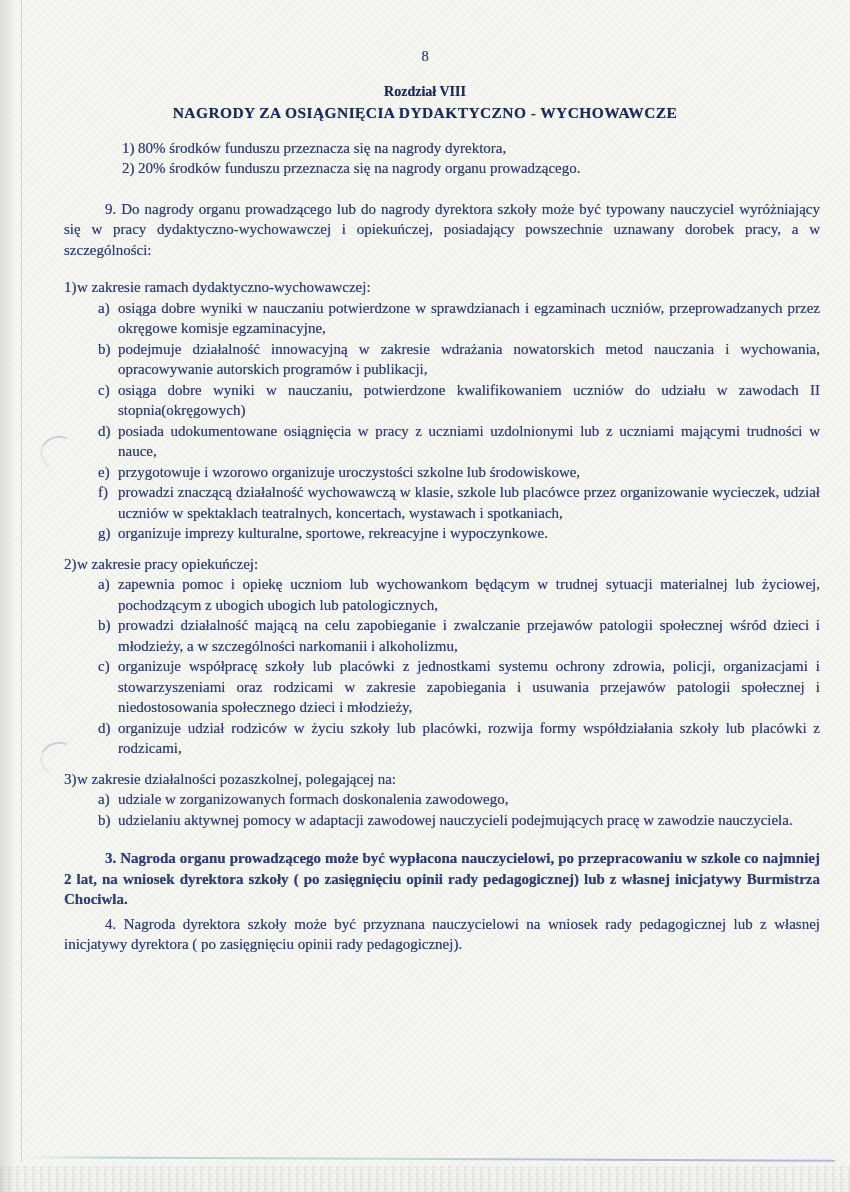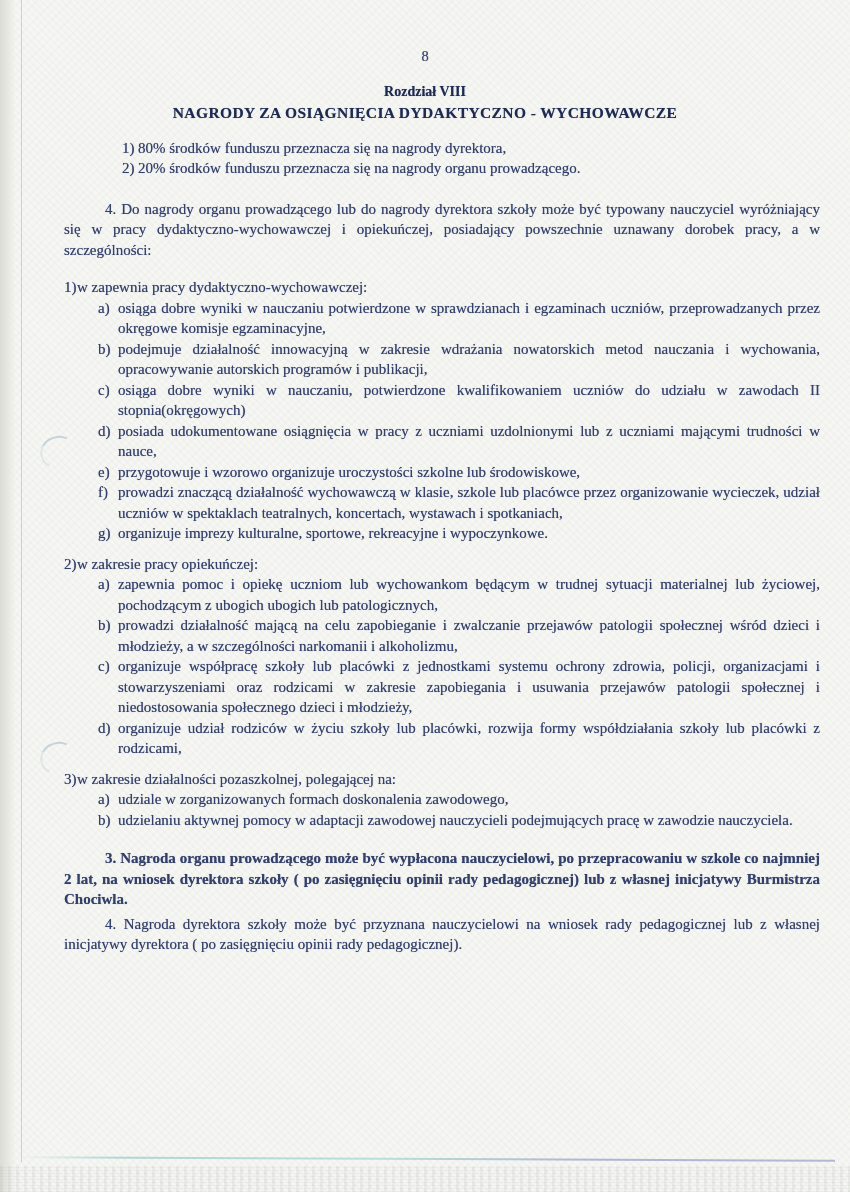--- a/index.html
+++ b/index.html
@@ -103,26 +103,26 @@
       <div class="fund-item">
         <span class="li-label">1)</span>
         <span class="li-text">80% środków funduszu przeznacza się na nagrody dyrektora,</span>
       </div>
       <div class="fund-item">
         <span class="li-label">2)</span>
         <span class="li-text">20% środków funduszu przeznacza się na nagrody organu prowadzącego.</span>
       </div>
     </div>
 
-    <p class="para p2">4. Do nagrody organu prowadzącego lub do nagrody dyrektora szkoły może być typowany nauczyciel wyróżniający się w pracy dydaktyczno-wychowawczej i opiekuńczej, posiadający powszechnie uznawany dorobek pracy, a w szczególności:</p>
+    <p class="para p2">9. Do nagrody organu prowadzącego lub do nagrody dyrektora szkoły może być typowany nauczyciel wyróżniający się w pracy dydaktyczno-wychowawczej i opiekuńczej, posiadający powszechnie uznawany dorobek pracy, a w szczególności:</p>
 
     <section class="area area-1">
       <div class="area-head">
         <span class="li-label">1)</span>
-        <span>w zapewnia pracy dydaktyczno-wychowawczej:</span>
+        <span>w zakresie ramach dydaktyczno-wychowawczej:</span>
       </div>
       <div class="sub-item">
         <span class="li-label">a)</span>
         <div class="sub-text">osiąga dobre wyniki w nauczaniu potwierdzone w sprawdzianach i egzaminach uczniów, przeprowadzanych przez okręgowe komisje egzaminacyjne,</div>
       </div>
       <div class="sub-item">
         <span class="li-label">b)</span>
         <div class="sub-text">podejmuje działalność innowacyjną w zakresie wdrażania nowatorskich metod nauczania i wychowania, opracowywanie autorskich programów i publikacji,</div>
       </div>
       <div class="sub-item">

